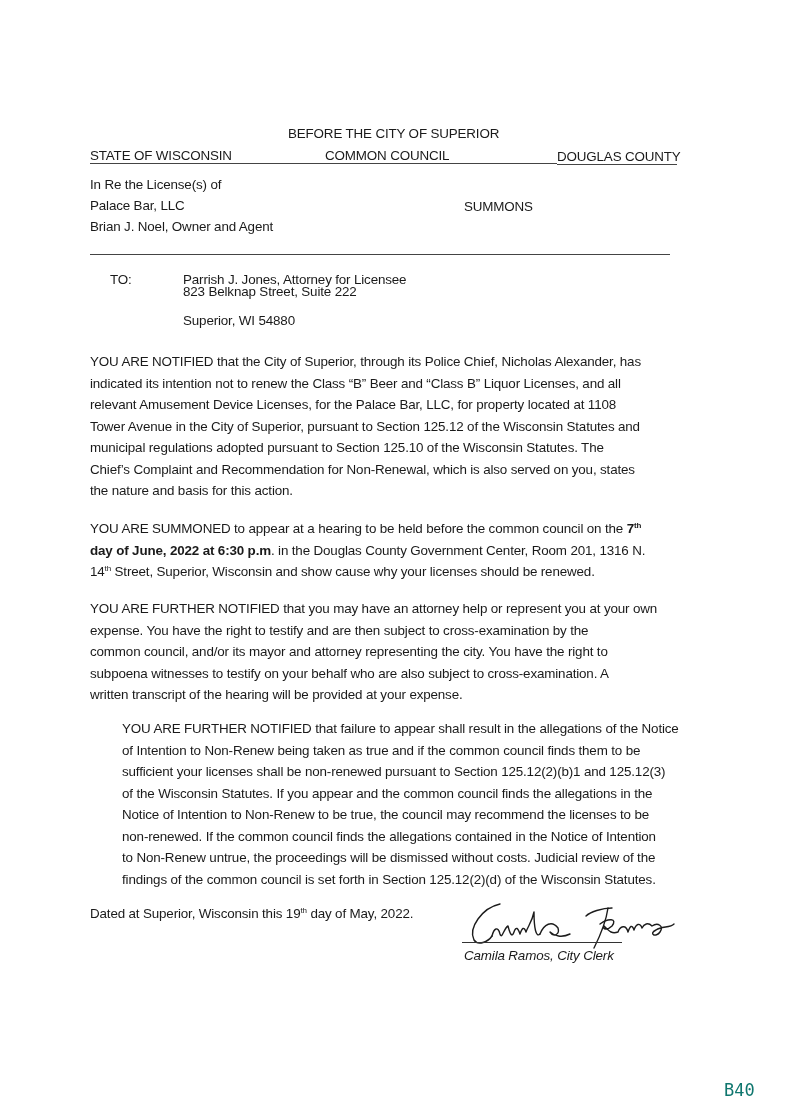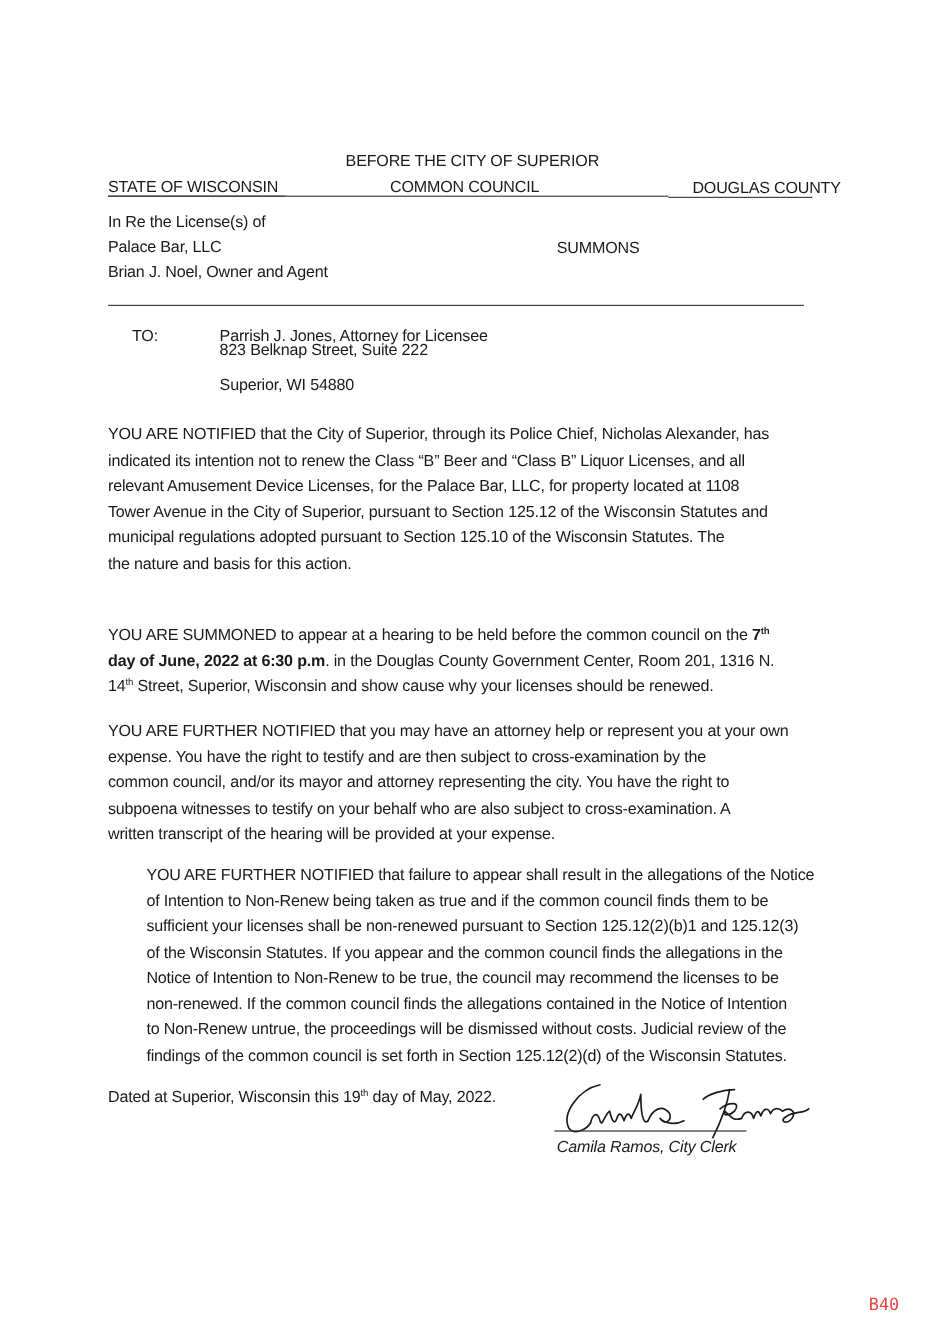--- a/index.html
+++ b/index.html
@@ -46,53 +46,54 @@
       left: 462px;
       top: 942px;
       width: 160px;
       border-top: 1px solid #333;
     }
     .stamp {
       position: absolute;
       left: 724px;
       top: 1080px;
       font-family: "DejaVu Sans Mono", monospace;
-      font-size: 14px;
-      color: #ef4444;
+      font-size: 17px;
+      color: #0f766e;
       letter-spacing: 0;
     }
   </style>
 </head>
 <body>
 
 <div class="abs" style="left:288px; top:126px;">BEFORE THE CITY OF SUPERIOR</div>
 <div class="abs u" style="left:90px; top:148px; padding-right:6px;">STATE OF WISCONSIN</div>
 <div class="rule" style="left:90px; top:163px; width:235px;"></div>
 <div class="abs" style="left:325px; top:148px;">COMMON COUNCIL</div>
 <div class="rule" style="left:325px; top:163px; width:232px;"></div>
-<div class="abs" style="left:557px; top:149px;margin-left:20px;">DOUGLAS COUNTY</div>
+<div class="abs" style="left:557px; top:149px;">DOUGLAS COUNTY</div>
 <div class="rule" style="left:557px; top:164px; width:120px;"></div>
 
 <div class="abs" style="left:90px; top:177px;">In Re the License(s) of</div>
 <div class="abs" style="left:90px; top:198px;">Palace Bar, LLC</div>
 <div class="abs" style="left:90px; top:219px;">Brian J. Noel, Owner and Agent</div>
 <div class="abs" style="left:464px; top:199px;">SUMMONS</div>
 <div class="rule" style="left:90px; top:254px; width:580px;"></div>
 
 <div class="abs" style="left:90px; top:272px;margin-left:20px;">TO:</div>
 <div class="abs" style="left:183px; top:272px;">Parrish J. Jones, Attorney for Licensee</div>
 <div class="abs" style="left:183px; top:284px;">823 Belknap Street, Suite 222</div>
 <div class="abs" style="left:183px; top:313px;">Superior, WI  54880</div>
 
 <div class="para" style="top:351px;">
   <span class="line">YOU ARE NOTIFIED that the City of Superior, through its Police Chief, Nicholas Alexander, has</span>
   <span class="line">indicated its intention not to renew the Class “B” Beer and “Class B” Liquor Licenses, and all</span>
   <span class="line">relevant Amusement Device Licenses, for the Palace Bar, LLC, for property located at 1108</span>
   <span class="line">Tower Avenue in the City of Superior, pursuant to Section 125.12 of the Wisconsin Statutes and</span>
   <span class="line">municipal regulations adopted pursuant to Section 125.10 of the Wisconsin Statutes.  The</span>
+  <span class="line">Chief’s Complaint and Recommendation for Non-Renewal, which is also served on you, states</span>
   <span class="line">the nature and basis for this action.</span>
 </div>
 
 <div class="para" style="top:518px;">
   <span class="line"><span>YOU ARE SUMMONED to appear at a hearing to be held before the common council on the </span><b>7</b><sup><b>th</b></sup></span>
   <span class="line"><b>day of June, 2022 at 6:30 p.m</b><span>. in the Douglas County Government Center, Room 201, 1316 N.</span></span>
   <span class="line"><span>14</span><sup>th</sup><span> Street, Superior, Wisconsin and show cause why your licenses should be renewed.</span></span>
 </div>
 
 <div class="para" style="top:598px;">

